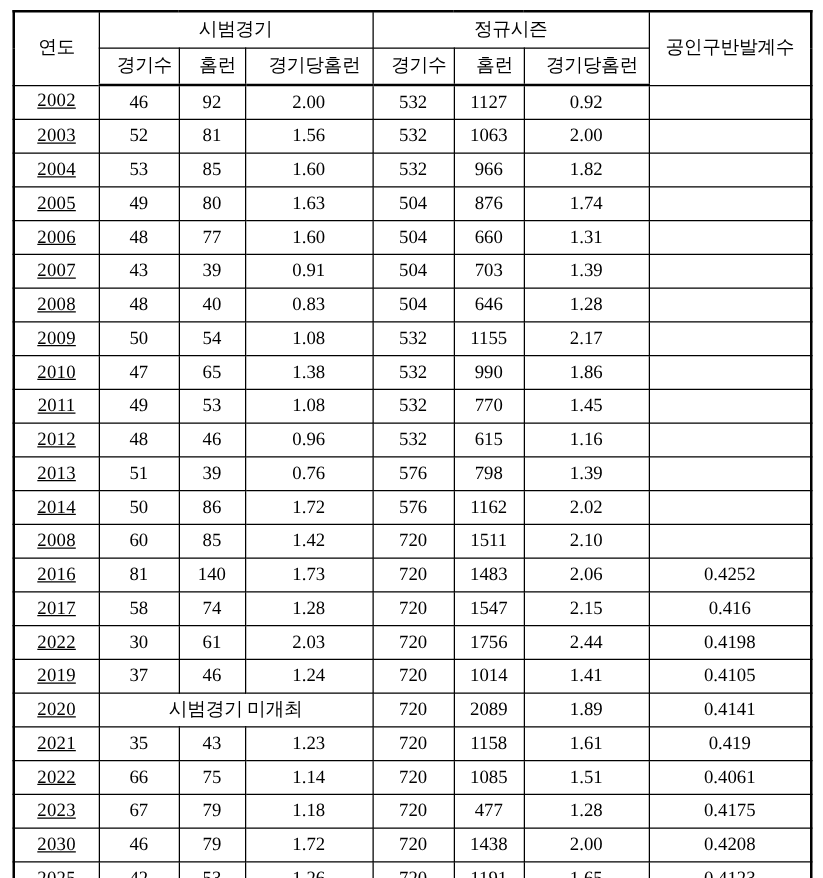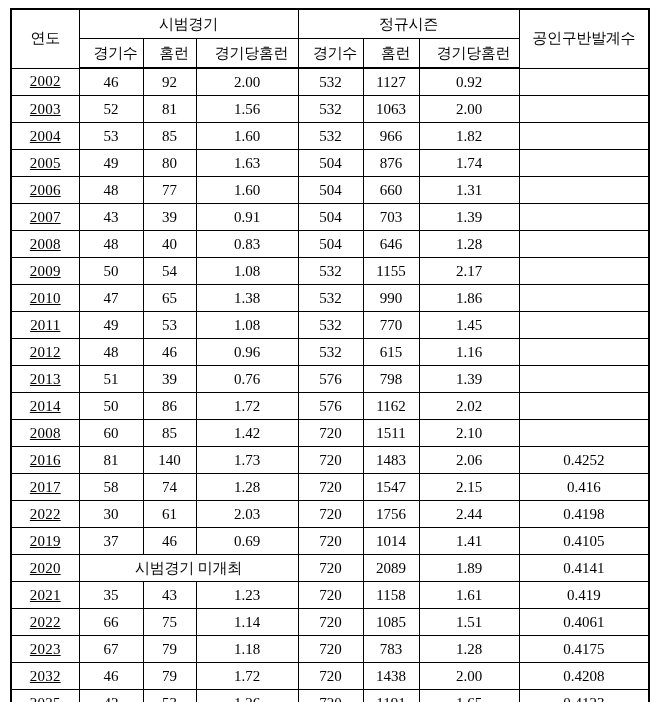--- a/index.html
+++ b/index.html
@@ -273,21 +273,21 @@
           <td class="num">2.03</td>
           <td class="num">720</td>
           <td class="num">1756</td>
           <td class="num">2.44</td>
           <td class="coef num">0.4198</td>
         </tr>
         <tr>
           <td class="year">2019</td>
           <td class="num">37</td>
           <td class="num">46</td>
-          <td class="num">0.69</td>
+          <td class="num">1.24</td>
           <td class="num">720</td>
           <td class="num">1014</td>
           <td class="num">1.41</td>
           <td class="coef num">0.4105</td>
         </tr>
         <tr>
           <td class="year">2020</td>
           <td class="merged-note" colspan="3">시범경기 미개최</td>
           <td class="num">720</td>
           <td class="num">2089</td>
@@ -313,26 +313,26 @@
           <td class="num">1085</td>
           <td class="num">1.51</td>
           <td class="coef num">0.4061</td>
         </tr>
         <tr>
           <td class="year">2023</td>
           <td class="num">67</td>
           <td class="num">79</td>
           <td class="num">1.18</td>
           <td class="num">720</td>
-          <td class="num">783</td>
+          <td class="num">477</td>
           <td class="num">1.28</td>
           <td class="coef num">0.4175</td>
         </tr>
         <tr>
-          <td class="year">2032</td>
+          <td class="year">2030</td>
           <td class="num">46</td>
           <td class="num">79</td>
           <td class="num">1.72</td>
           <td class="num">720</td>
           <td class="num">1438</td>
           <td class="num">2.00</td>
           <td class="coef num">0.4208</td>
         </tr>
         <tr>
           <td class="year">2025</td>

